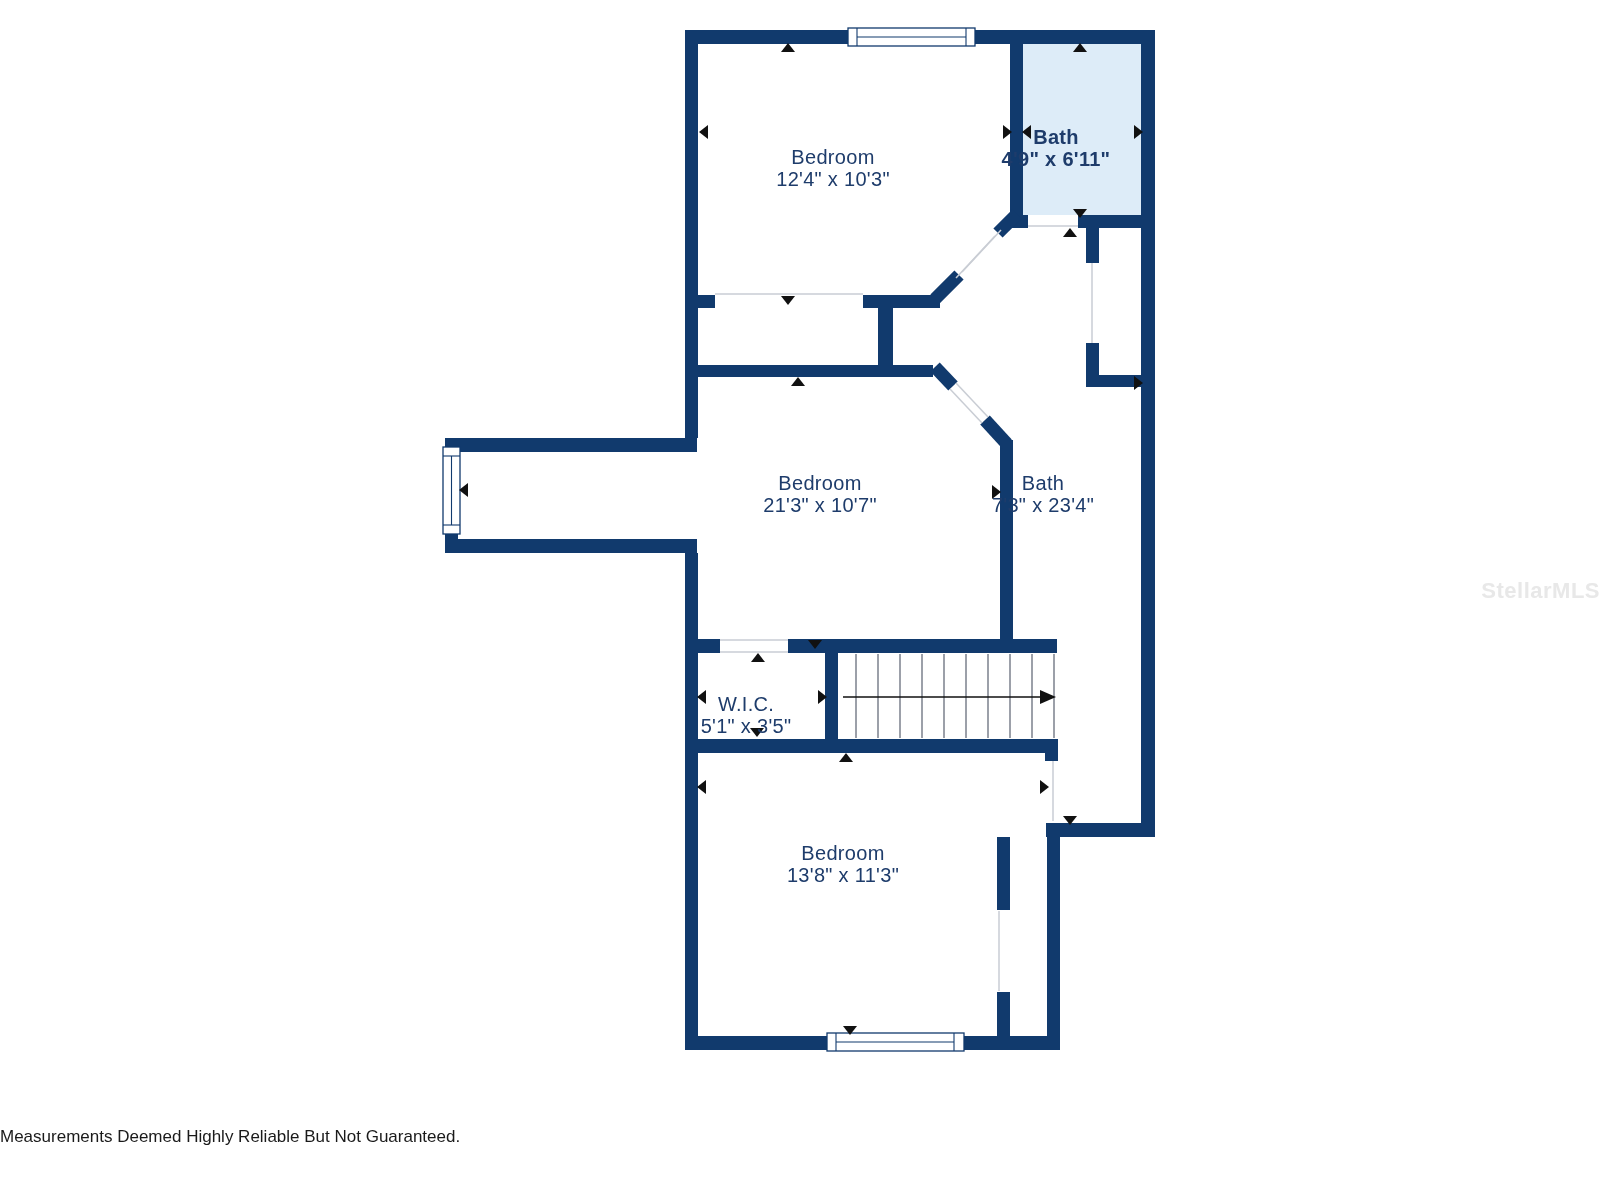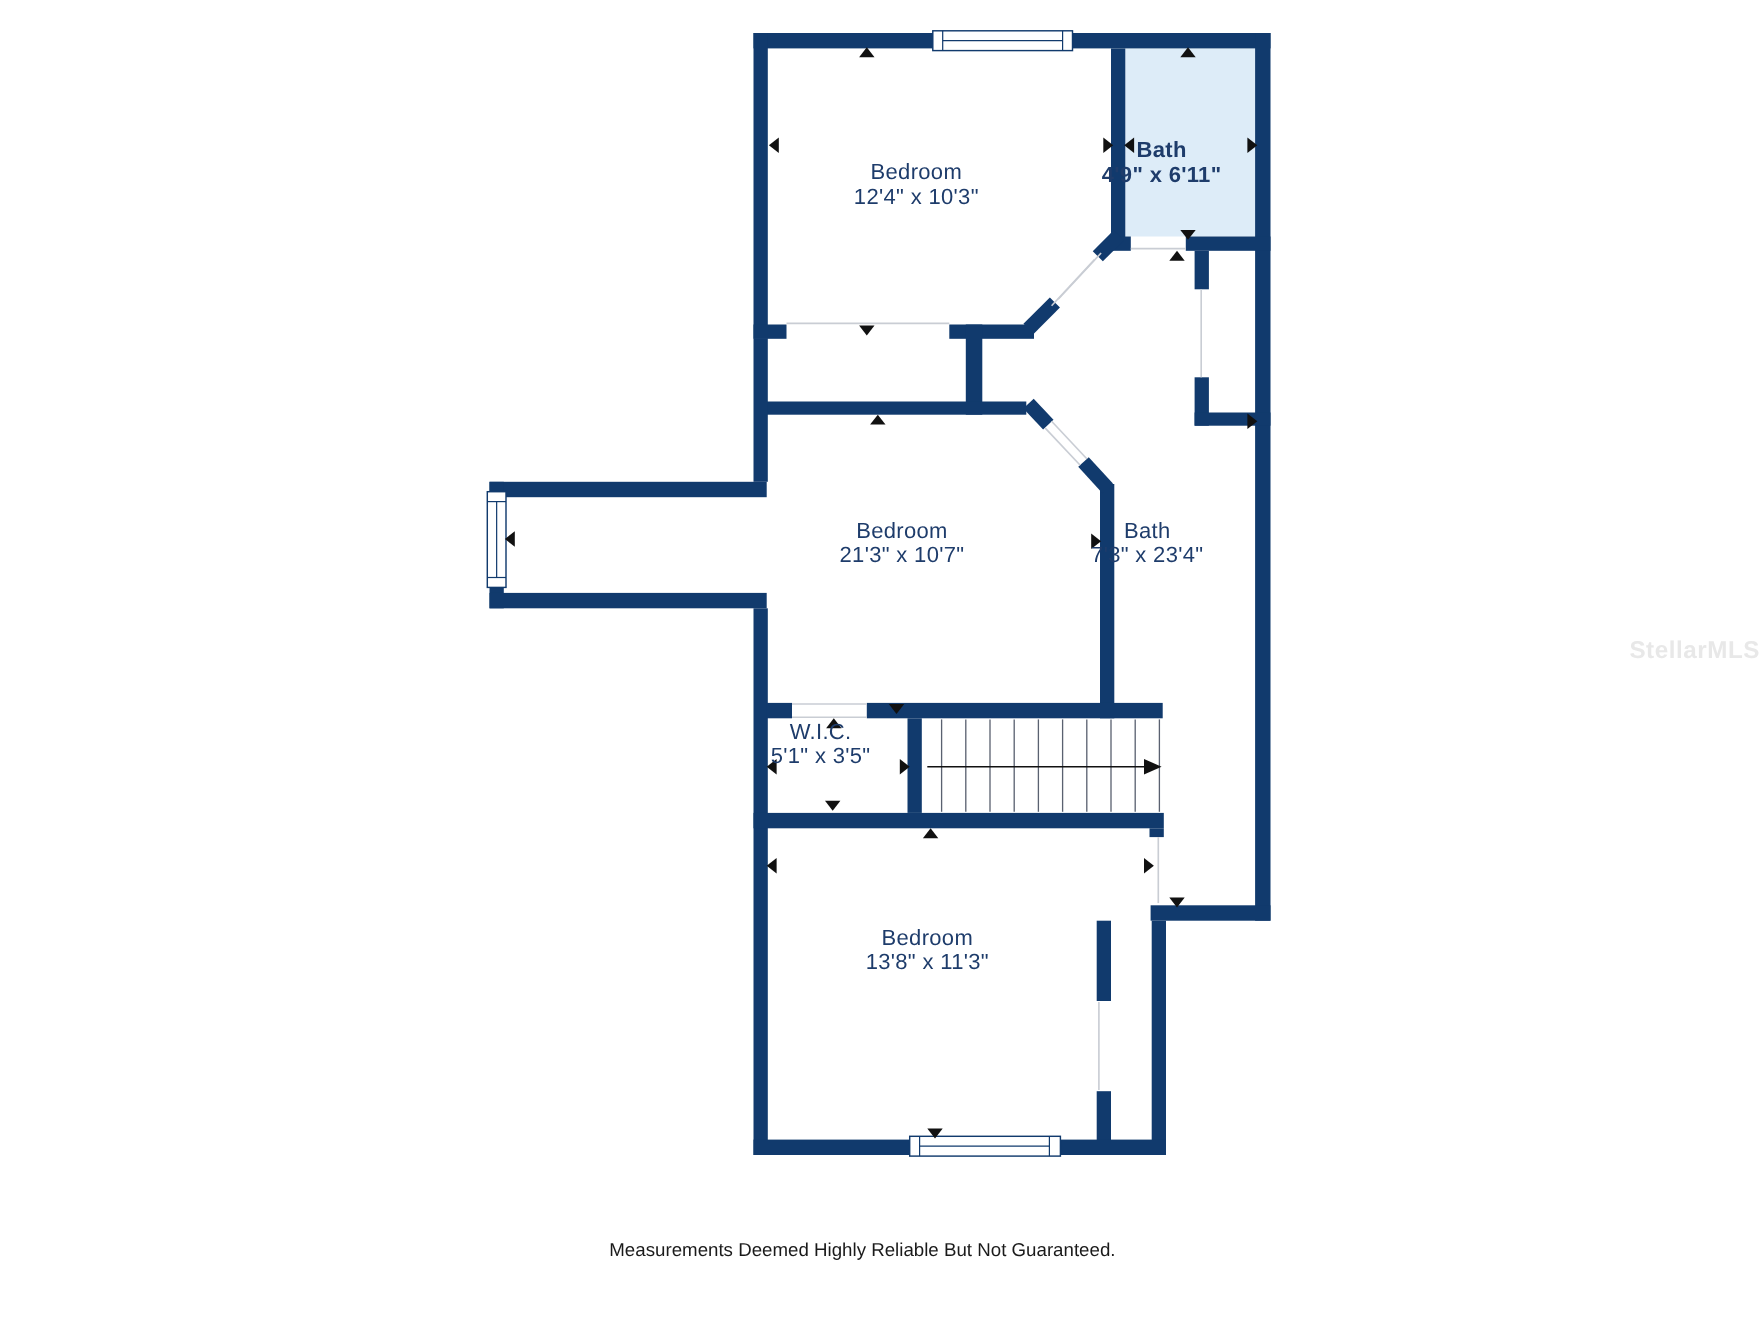--- a/index.html
+++ b/index.html
@@ -10,21 +10,21 @@
   .wall-line{stroke:var(--wall,#113a6d);stroke-width:13;}
   .bath{fill:var(--bath_fill,#ddecf8);}
   .open-line{stroke:var(--opening_line,#c9cdd4);stroke-width:1.5;fill:none;}
   .win{fill:#ffffff;stroke:var(--wall,#113a6d);stroke-width:1.3;}
   .win-line{stroke:var(--wall,#113a6d);stroke-width:1.1;}
   .tread{stroke:var(--tread_line,#5a6170);stroke-width:1.2;}
   .stair-arrow{stroke:var(--arrow,#111);stroke-width:1.5;}
   .tri{fill:var(--arrow,#111);}
   .room-label{position:absolute;width:200px;text-align:center;color:var(--label,#1e3c6b);
               font-size:20px;line-height:22px;font-weight:500;letter-spacing:0.3px;}
-  .footer{position:absolute;left:0;top:1127px;width:1568px;text-align:center;
+  .footer{position:absolute;left:0;top:1127px;width:1568px;
           color:var(--footer_text,#1a1a1a);font-size:17px;font-weight:400;}
   .watermark{position:absolute;right:0;top:578px;color:var(--watermark,#e8e8e8);
              font-size:22px;font-weight:600;letter-spacing:0.5px;}
 </style>
 </head>
 <body>
 
 <div class="canvas">
 
   <svg class="plan-svg" width="1600" height="1200" viewBox="0 0 1600 1200">
@@ -156,21 +156,21 @@
     <div>4'9" x 6'11"</div>
   </div>
   <div class="room-label" style="left:720px;top:472px;">
     <div>Bedroom</div>
     <div>21'3" x 10'7"</div>
   </div>
   <div class="room-label" style="left:943px;top:472px;">
     <div>Bath</div>
     <div>7'3" x 23'4"</div>
   </div>
-  <div class="room-label" style="left:646px;top:655px;">
+  <div class="room-label" style="left:646px;top:693px;">
     <div>W.I.C.</div>
     <div>5'1" x 3'5"</div>
   </div>
   <div class="room-label" style="left:743px;top:842px;">
     <div>Bedroom</div>
     <div>13'8" x 11'3"</div>
   </div>
 
   <div class="watermark">StellarMLS</div>
   <div class="footer">Measurements Deemed Highly Reliable But Not Guaranteed.</div>

